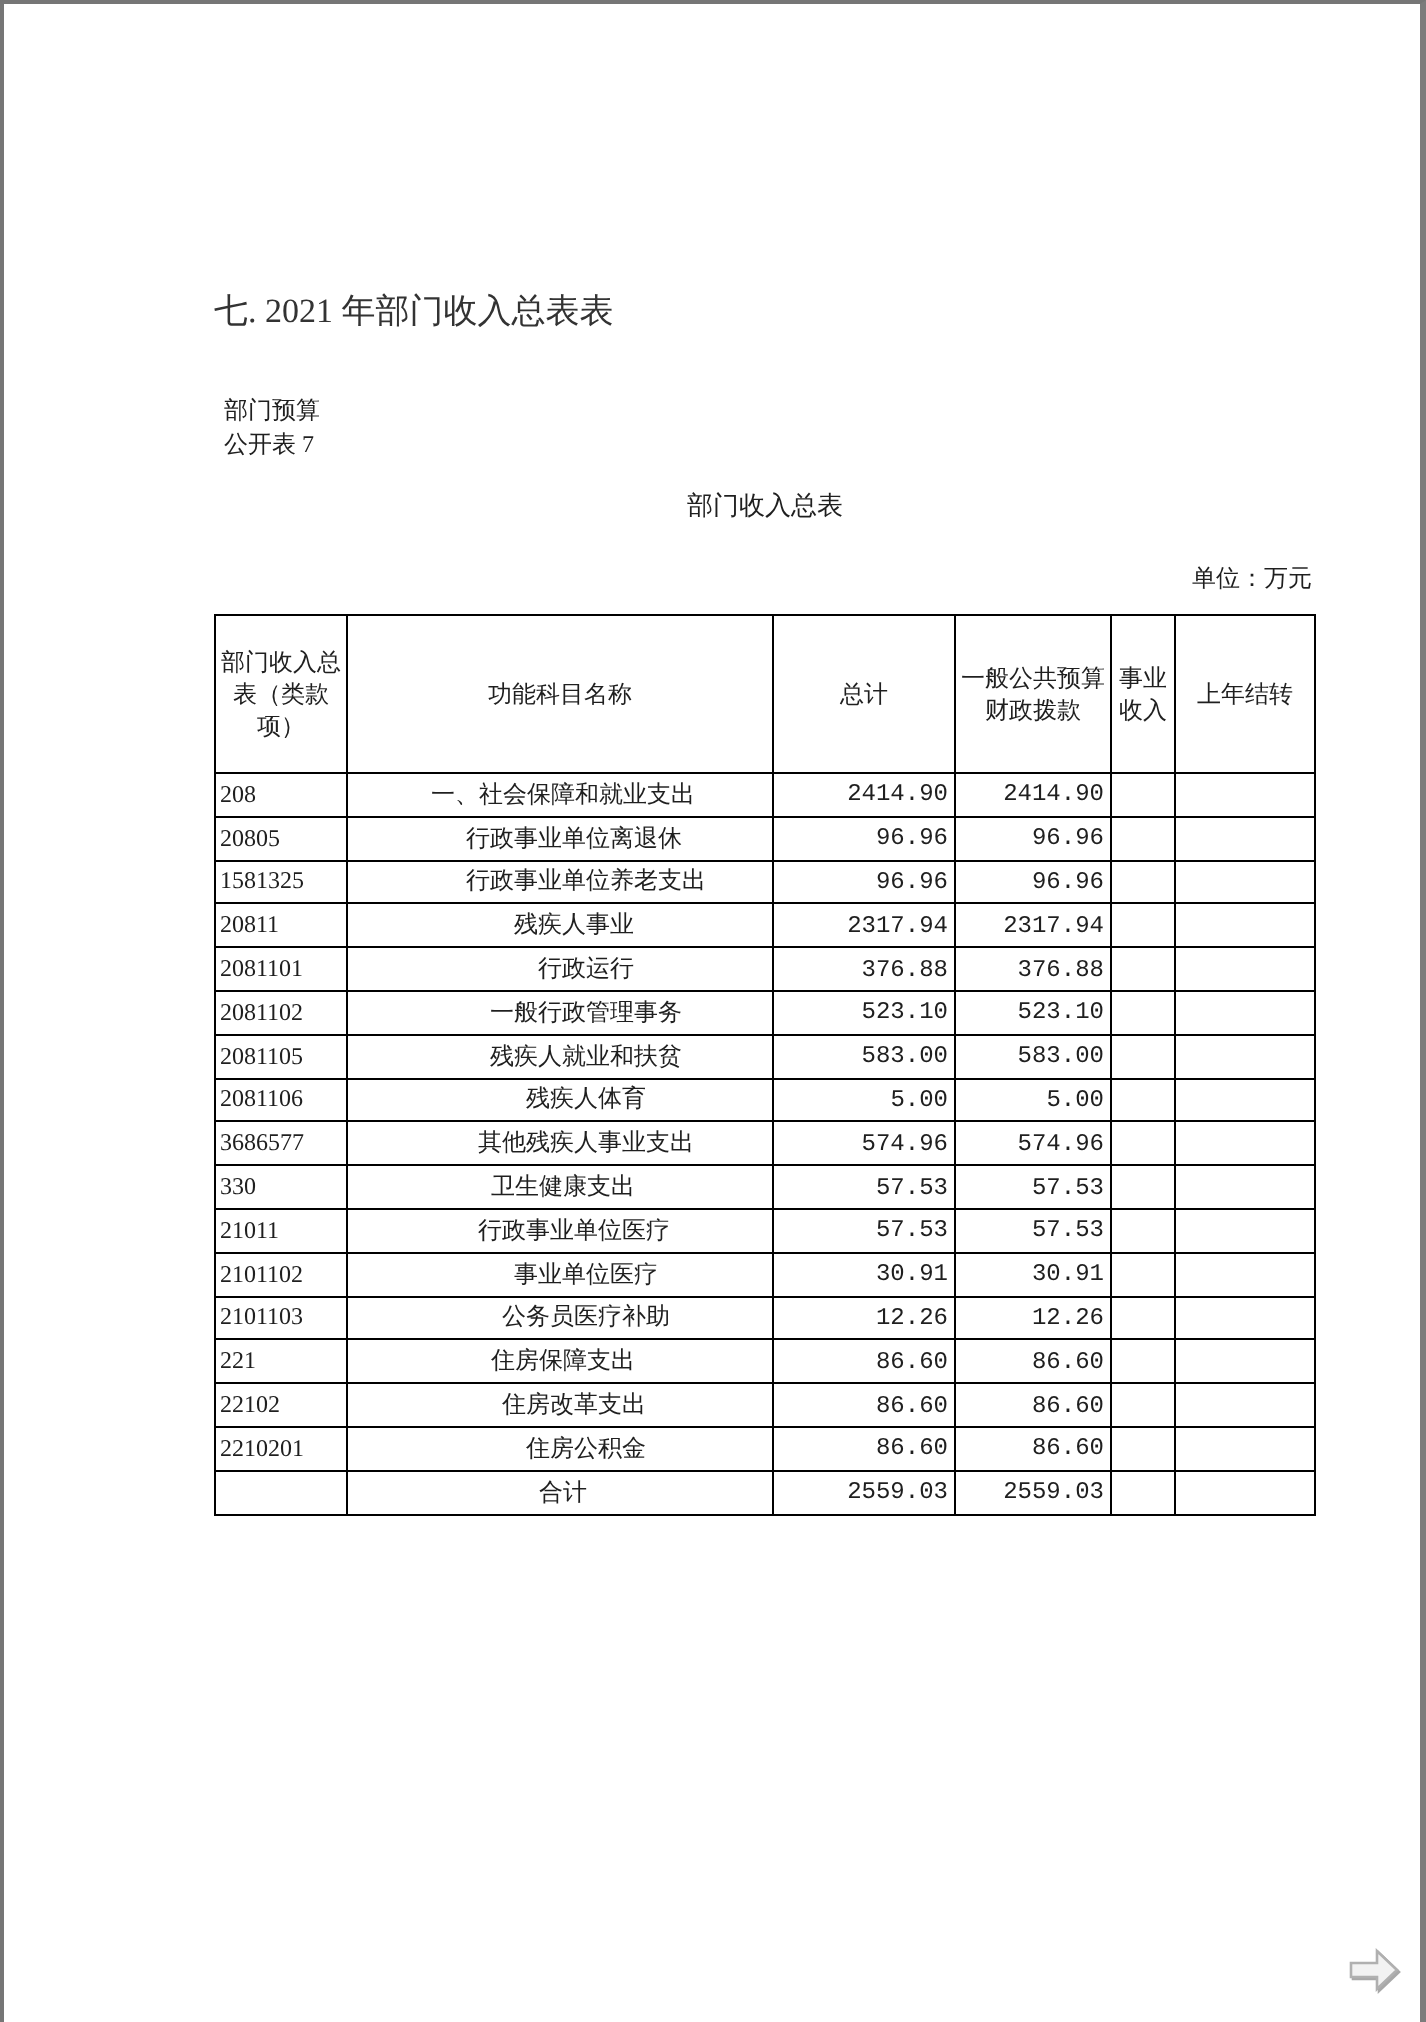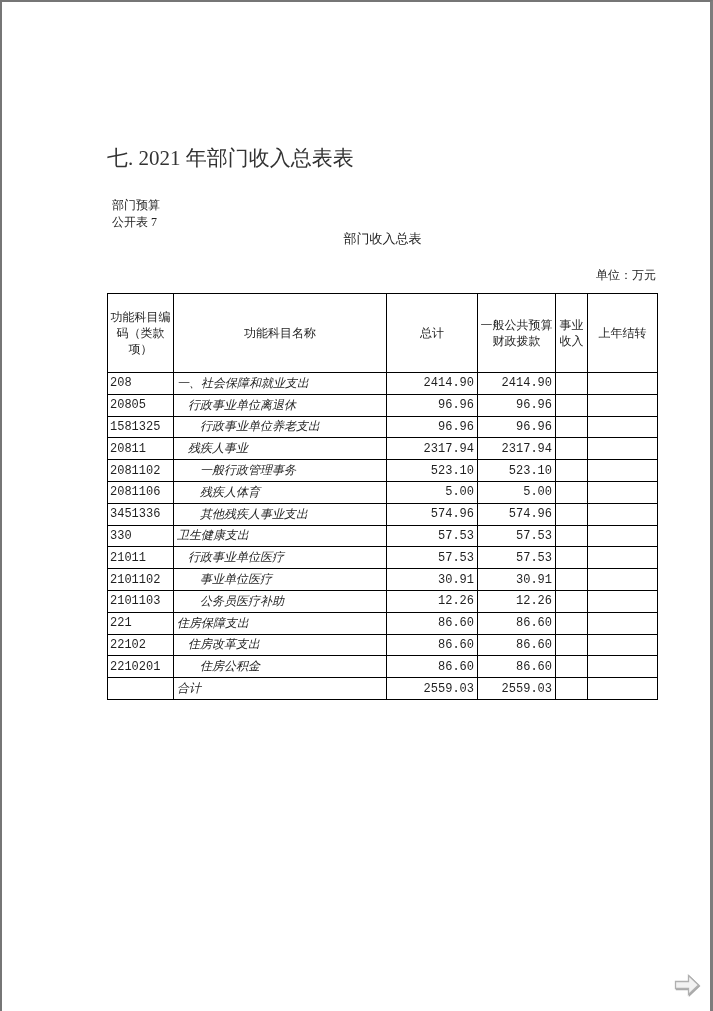--- a/index.html
+++ b/index.html
@@ -14,55 +14,55 @@
   .page-frame {
     position: absolute; inset: 0;
     border-left: 2px solid #767676;
     border-top: 2px solid #767676;
     border-right: 3px solid #7c7c7c;
     box-sizing: border-box;
     pointer-events: none;
   }
   .doc-title {
     position: absolute; left: 107px; top: 144px;
-    font-size: 21px; color: #333333; white-space: nowrap;
+    font-size: 17px; color: #333333; white-space: nowrap;
   }
   .doc-subtitle {
     position: absolute; left: 112px; top: 197px;
     font-size: 12px; line-height: 17px;
   }
-  .table-area { position: absolute; left: 107px; top: 230px; width: 551px; }
+  .table-area { position: absolute; left: 107px; top: 244px; width: 551px; }
   .table-caption { text-align: center; font-size: 13px; }
   .unit-label { text-align: right; font-size: 12px; margin-top: 19px; padding-right: 2px; }
   table.budget-table {
     border-collapse: collapse; table-layout: fixed;
     width: 551px; margin-top: 9px;
   }
   .budget-table th, .budget-table td {
     border: 1px solid #000000;
     font-size: 12px;
     overflow: hidden;
     padding: 0;
     box-sizing: border-box;
   }
   .budget-table thead tr { height: 79px; }
   .budget-table th {
     font-weight: normal; text-align: center; vertical-align: middle;
     line-height: 16px; padding: 0 1px; word-break: break-all;
   }
   .budget-table tbody tr { height: 21.8px; }
   .budget-table td.code {
-    font-family: Liberation Mono, monospace;
+    font-family: Liberation Serif, serif;
     text-align: left; padding-left: 2px;
   }
   .budget-table td.num {
     font-family: "Liberation Mono", "DejaVu Sans Mono", monospace;
     text-align: right; padding-right: 3px;
   }
-  .budget-table td.name { text-align: left; padding-left: 3px; font-style: italic; }
+  .budget-table td.name { text-align: center; padding-left: 3px; }
   .budget-table td.name.indent-1 { padding-left: 14px; }
   .budget-table td.name.indent-2 { padding-left: 26px; }
   .next-page-btn {
     position: absolute; right: 13px; bottom: 15px;
     width: 26px; height: 22px; cursor: pointer;
     background: transparent; border: none; padding: 0;
   }
   .next-page-btn svg { filter: drop-shadow(1px 1px 0px #a8a8a8); }
 </style>
 </head>
@@ -85,21 +85,21 @@
     <colgroup>
       <col style="width:66px">
         <col style="width:213px">
         <col style="width:91px">
       <col style="width:78px">
         <col style="width:32px">
         <col style="width:70px">
     </colgroup>
     <thead>
       <tr>
-        <th>功能科目编码（类款项）</th>
+        <th>部门收入总表（类款项）</th>
         <th>功能科目名称</th>
         <th>总计</th>
         <th>一般公共预算财政拨款</th>
         <th>事业收入</th>
         <th>上年结转</th>
       </tr>
     </thead>
     <tbody>
         <tr>
           <td class="code">208</td>
@@ -127,37 +127,53 @@
         </tr>
         <tr>
           <td class="code">20811</td>
           <td class="name indent-1">残疾人事业</td>
           <td class="num">2317.94</td>
           <td class="num">2317.94</td>
           <td class="num"></td>
           <td class="num"></td>
         </tr>
         <tr>
+          <td class="code">2081101</td>
+          <td class="name indent-2">行政运行</td>
+          <td class="num">376.88</td>
+          <td class="num">376.88</td>
+          <td class="num"></td>
+          <td class="num"></td>
+        </tr>
+        <tr>
           <td class="code">2081102</td>
           <td class="name indent-2">一般行政管理事务</td>
           <td class="num">523.10</td>
           <td class="num">523.10</td>
           <td class="num"></td>
           <td class="num"></td>
         </tr>
         <tr>
+          <td class="code">2081105</td>
+          <td class="name indent-2">残疾人就业和扶贫</td>
+          <td class="num">583.00</td>
+          <td class="num">583.00</td>
+          <td class="num"></td>
+          <td class="num"></td>
+        </tr>
+        <tr>
           <td class="code">2081106</td>
           <td class="name indent-2">残疾人体育</td>
           <td class="num">5.00</td>
           <td class="num">5.00</td>
           <td class="num"></td>
           <td class="num"></td>
         </tr>
         <tr>
-          <td class="code">3451336</td>
+          <td class="code">3686577</td>
           <td class="name indent-2">其他残疾人事业支出</td>
           <td class="num">574.96</td>
           <td class="num">574.96</td>
           <td class="num"></td>
           <td class="num"></td>
         </tr>
         <tr>
           <td class="code">330</td>
           <td class="name indent-0">卫生健康支出</td>
           <td class="num">57.53</td>

